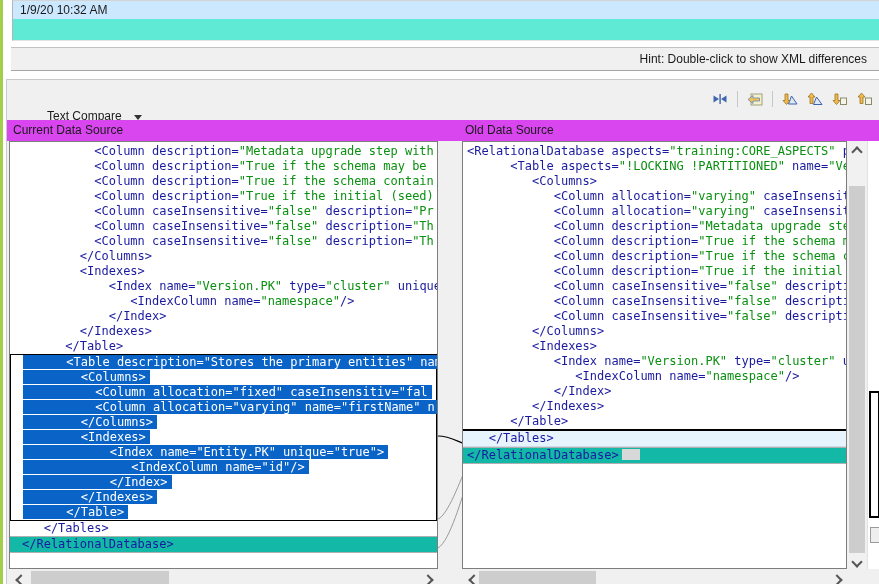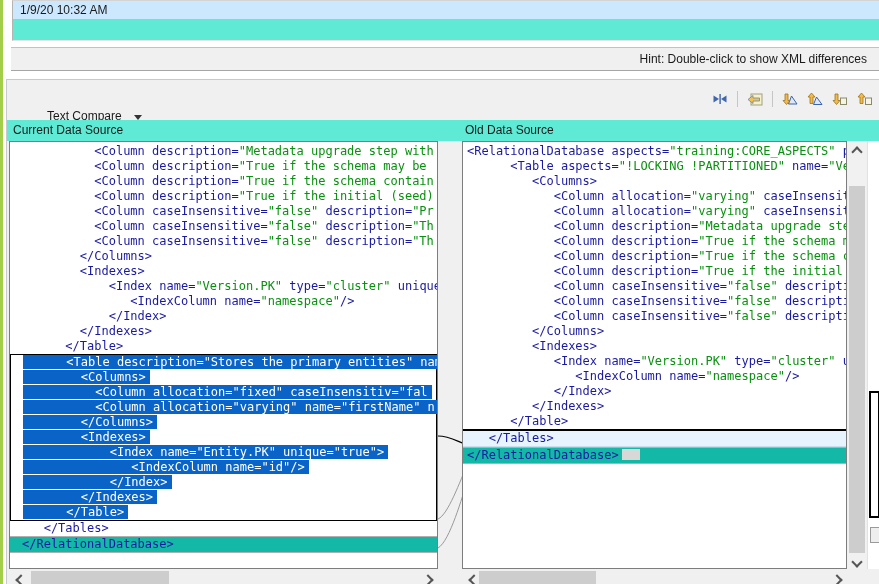--- a/index.html
+++ b/index.html
@@ -21,21 +21,21 @@
   .compare{position:absolute;left:6px;top:79px;width:873px;height:505px;background:#f0f0f0;
            border-top:1px solid #c9c9c9;border-left:1px solid #c9c9c9;box-sizing:border-box;}
   .toolbar{position:absolute;left:0;top:0;right:0;height:40px;border-bottom:1px solid #dcdcdc;}
   .mode-btn{position:absolute;left:8px;top:28px;height:18px;line-height:16px;cursor:default;margin-left:32px;}
   .caret{display:inline-block;width:0;height:0;border-left:4px solid transparent;
          border-right:4px solid transparent;border-top:5px solid #333;margin-left:12px;}
   .tool-icons{position:absolute;right:3px;top:10px;display:flex;align-items:center;gap:3px;}
   .tool-btn{width:22px;height:18px;display:flex;align-items:center;justify-content:center;}
   .tool-sep{width:1px;height:16px;background:#c6c6c6;margin:0 3px;}
   
-  .pane-headers{position:absolute;left:0;top:40px;right:0;height:21px;background:#5eead4;line-height:20px;}
+  .pane-headers{position:absolute;left:0;top:40px;right:0;height:21px;background:#d946ef;line-height:20px;}
   .hdr-left{position:absolute;left:6px;top:0;}
   .hdr-right{position:absolute;left:458px;top:0;text-align:right;}
   
   .pane{position:absolute;top:61px;height:444px;}
   .pane-left{left:2px;width:429px;}
   .pane-right{left:455px;width:385px;}
   .textarea{position:absolute;left:0;right:0;top:0;bottom:16px;background:#fff;
             border:1px solid #7d7d7d;overflow:hidden;padding-top:2px;box-sizing:border-box;}
   .code-line{height:15px;white-space:pre;font:12px/15px "DejaVu Sans Mono",monospace;}
   .pane-left .code-line{padding-left:12px;}

